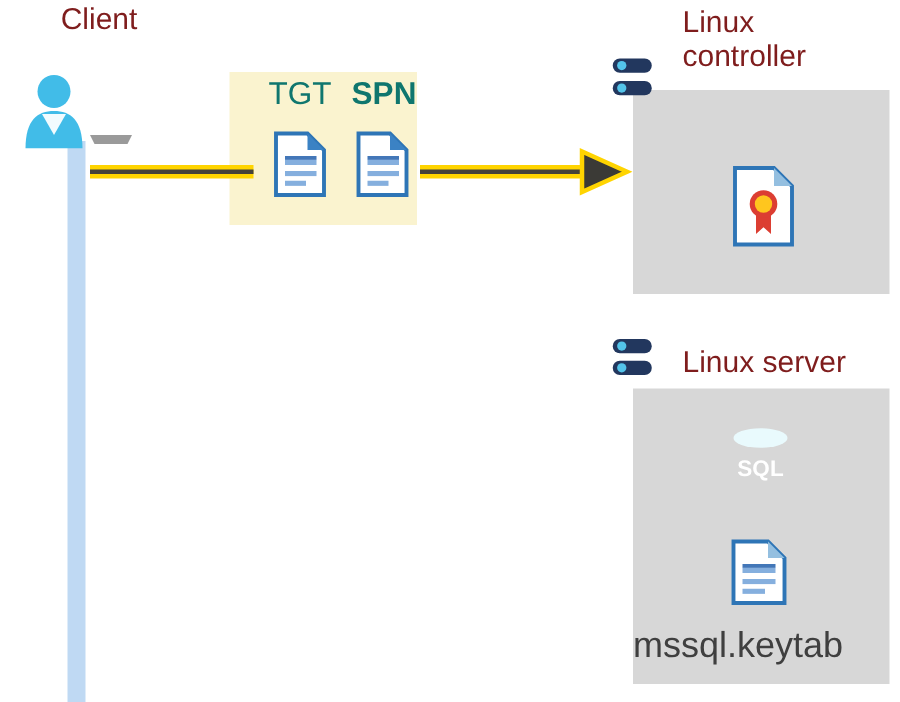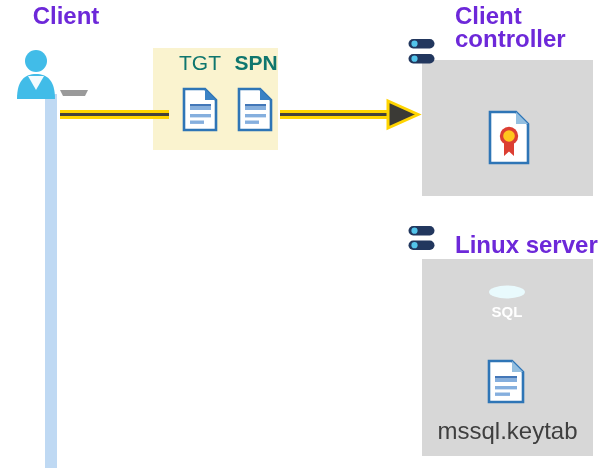--- a/index.html
+++ b/index.html
@@ -3,21 +3,21 @@
 <meta charset="utf-8">
 <style>
   html,body{margin:0;padding:0;}
   body{
     width:600px;height:468px;position:relative;overflow:hidden;
     background:#ffffff;
     font-family:"Liberation Sans", sans-serif;
   }
   .abs{position:absolute;}
   .title{
-    font-weight:bold;font-size:24px;color:#6d28d9;letter-spacing:0px;
+    font-weight:normal;font-size:20px;color:#7f1d1d;letter-spacing:0px;
   }
   #client-label{left:20px;top:2px;width:92px;text-align:center;}
   #client-icon{left:12px;top:27px;width:104px;height:72px;z-index:4;}
   #lifeline{left:45px;top:94px;width:12px;height:374px;background:#BFD9F3;z-index:1;}
   #callout{left:153px;top:48px;width:125px;height:102px;background:#FAF3CF;z-index:1;}
   #arrow{left:55px;top:95px;width:370px;height:40px;z-index:2;}
   .ticket-label{
     top:51px;width:60px;text-align:center;font-size:21px;color:#0f766e;z-index:3;
   }
   #tgt-label{left:170px;}
@@ -26,21 +26,21 @@
   #spn-doc{left:237px;top:87px;z-index:3;}
   #dc-label{left:455px;top:4px;width:130px;line-height:23px;}
   #dc-box{left:422px;top:60px;width:171px;height:136px;background:#D7D7D7;z-index:1;}
   #dc-server{left:403px;top:30px;z-index:2;}
   #cert-icon{left:488px;top:110px;z-index:2;}
   #linux-label{left:455px;top:231px;white-space:nowrap;}
   #linux-box{left:422px;top:259px;width:171px;height:197px;background:#D7D7D7;z-index:1;}
   #linux-server-icon{left:403px;top:218px;z-index:2;}
   #sql-icon{left:487px;top:284px;z-index:2;}
   #keytab-icon{left:487px;top:359px;z-index:2;}
-  #keytab-label{left:422px;top:417px;width:171px;text-align:center;font-size:24px;color:#3F3F3F;z-index:2;}
+  #keytab-label{left:422px;top:417px;width:171px;text-align:left;font-size:24px;color:#3F3F3F;z-index:2;}
 </style>
 </head>
 <body>
 
 <div class="abs title" id="client-label">Client</div>
 
 <svg class="abs" id="client-icon" viewBox="0 0 104 72">
   <rect x="16" y="4" width="74" height="50" rx="4" fill="url(#g-mon)"></rect>
   <polygon points="57,54 67,54 71,63 53,63" fill="url(#g-stand)"></polygon>
   <path d="M48,63 h28 l-3,6 h-22 z" fill="#9A9A9A"></path>
@@ -79,21 +79,21 @@
 
 <svg class="abs" id="spn-doc" width="36" height="45" viewBox="0 0 36 45">
   <path d="M2,2 h21 l11,11 v30 h-32 z" fill="#FFFFFF" stroke="#2E75B6" stroke-width="2.6"></path>
   <polygon points="23,2 34,13 23,13" fill="#3B82C4"></polygon>
   <rect x="8" y="17" width="21" height="2.6" fill="#4377B8"></rect>
   <rect x="8" y="19.6" width="21" height="3.4" fill="#85AFDE"></rect>
   <rect x="8" y="27" width="21" height="3.4" fill="#85AFDE"></rect>
   <rect x="8" y="33.5" width="14" height="3.4" fill="#85AFDE"></rect>
 </svg>
 
-<div class="abs title" id="dc-label">Client controller</div>
+<div class="abs title" id="dc-label">Linux controller</div>
 <div class="abs" id="dc-box"></div>
 
 <svg class="abs" id="dc-server" width="37" height="59" viewBox="0 0 37 59">
   <rect x="0.5" y="0.5" width="36" height="58" rx="2.5" fill="url(#g-server)"></rect>
   <rect x="5.5" y="9" width="26" height="9.5" rx="4.7" fill="#22375E"></rect>
   <circle cx="11.5" cy="13.7" r="3.1" fill="#53C4EA"></circle>
   <rect x="5.5" y="24" width="26" height="9.5" rx="4.7" fill="#22375E"></rect>
   <circle cx="11.5" cy="28.7" r="3.1" fill="#53C4EA"></circle>
 </svg>
 

